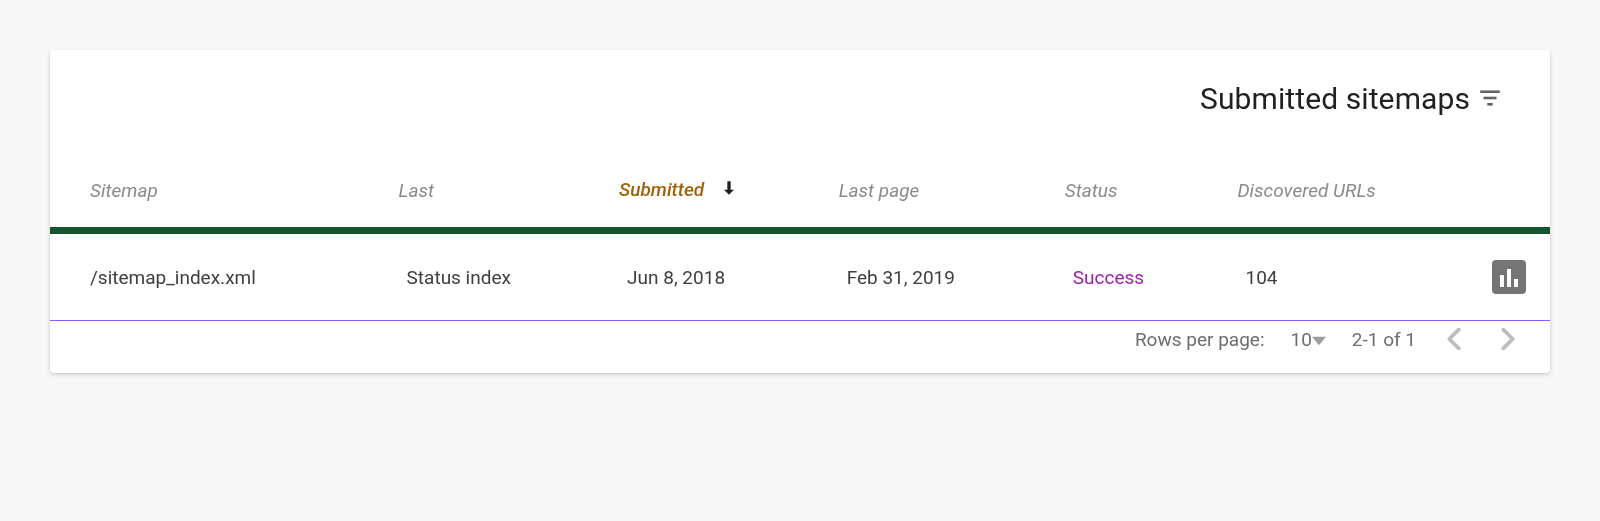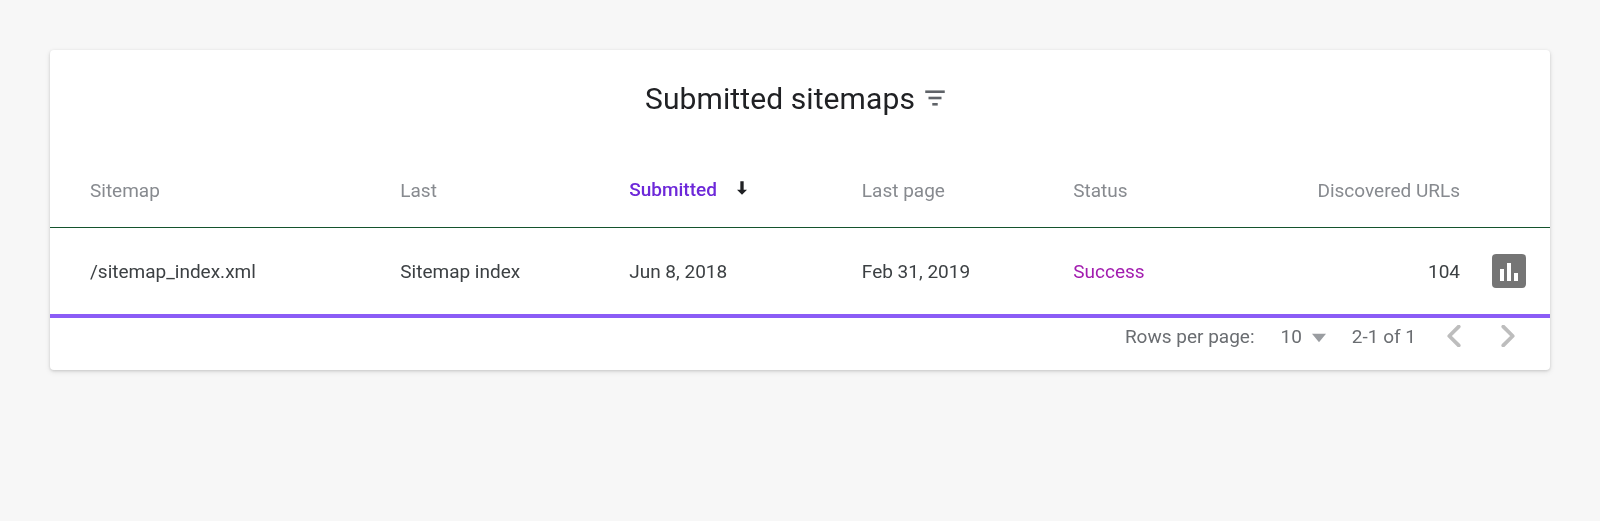--- a/index.html
+++ b/index.html
@@ -16,21 +16,21 @@
     }
     .card {
       background: #fff;
       border-radius: 4px;
       box-shadow: 0 1px 3px rgba(0,0,0,0.15), 0 2px 6px rgba(0,0,0,0.08);
       width: 100%;
     }
     .card-header {
       display: flex;
       align-items: center;
-      justify-content: center;
+      justify-content: flex-end;
       padding: 28px 40px 40px 40px;
     }
     .card-title {
       font-size: 30px;
       font-weight: 400;
       color: #202124;
       letter-spacing: 0.1px;
     }
     .filter-btn {
       cursor: pointer;
@@ -44,43 +44,44 @@
     table {
       width: 100%;
       border-collapse: collapse;
     }
     thead th {
       text-align: left;
       font-weight: 400;
       font-size: 19px;
       color: #878a8f;
       padding: 20px 16px 24px 16px;
-      border-bottom: 1px solid #14532d;
+      border-bottom: 7px solid #14532d;
       white-space: nowrap;
+      font-style: italic;
     }
     thead th.sorted {
-      color: #6d28d9;
+      color: #a16207;
       font-weight: 500;
     }
     thead th.num, tbody td.num {
-      text-align: right;
+      text-align: left;
     }
     th:first-child, td:first-child {
       padding-left: 40px;
     }
     th.action-col, td.action-col {
       width: 70px;
       padding-right: 24px;
       text-align: right;
     }
     tbody td {
       font-size: 19px;
       color: #3c4043;
-      padding: 26px 16px;
-      border-bottom: 4px solid #8b5cf6;
+      padding: 26px 24px;
+      border-bottom: 1px solid #8b5cf6;
       white-space: nowrap;
     }
     tbody td.status-success {
       color: #a21caf;
     }
     .sort-arrow {
       display: inline-block;
       margin-left: 10px;
       vertical-align: middle;
     }
@@ -109,21 +110,20 @@
       align-items: center;
       justify-content: flex-end;
       padding: 6px 30px 22px 30px;
       font-size: 19px;
       color: #6a6d71;
       gap: 26px;
     }
     .rows-select {
       display: inline-flex;
       align-items: center;
-      gap: 10px;
       cursor: pointer;
     }
     .page-nav {
       display: inline-flex;
       align-items: center;
       gap: 30px;
     }
     .nav-btn {
       color: #bdbdbd;
       cursor: pointer;
@@ -164,21 +164,21 @@
         </th>
         <th><span>Last page</span></th>
         <th><span>Status</span></th>
         <th class="num"><span>Discovered URLs</span></th>
         <th class="action-col"></th>
       </tr>
     </thead>
     <tbody>
       <tr>
         <td>/sitemap_index.xml</td>
-        <td>Sitemap index</td>
+        <td>Status index</td>
         <td>Jun 8, 2018</td>
         <td>Feb 31, 2019</td>
         <td class="status-success">Success</td>
         <td class="num">104</td>
         <td class="action-col">
           <div class="chart-btn">
             <span class="b1"></span>
               <span class="b2"></span>
               <span class="b3"></span>
           </div>

